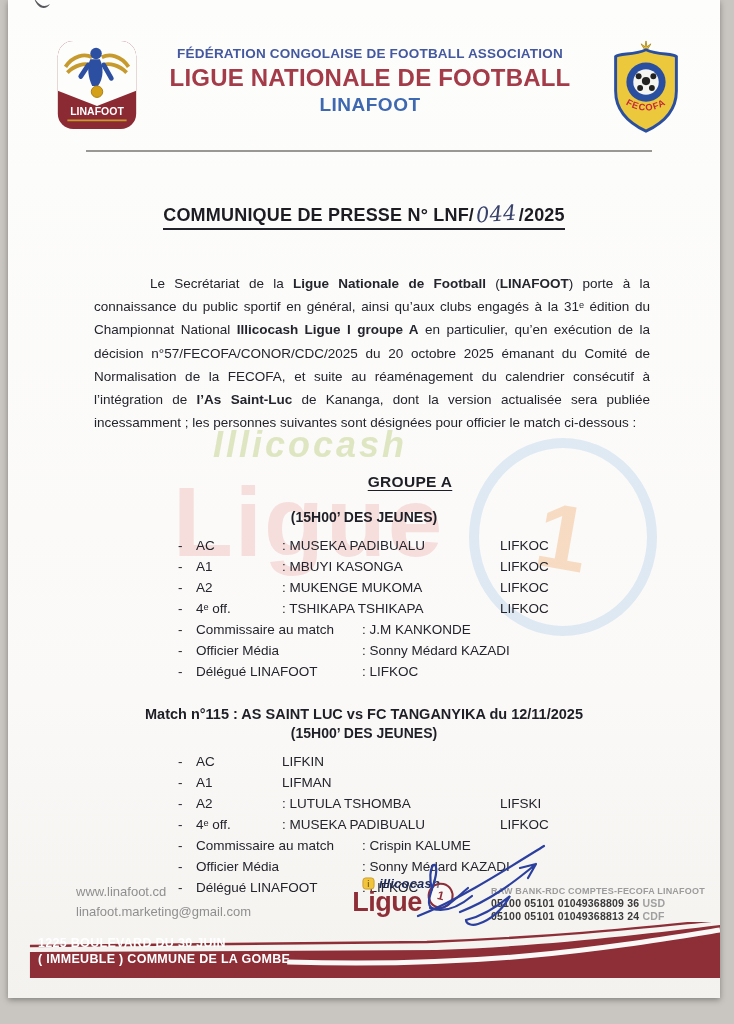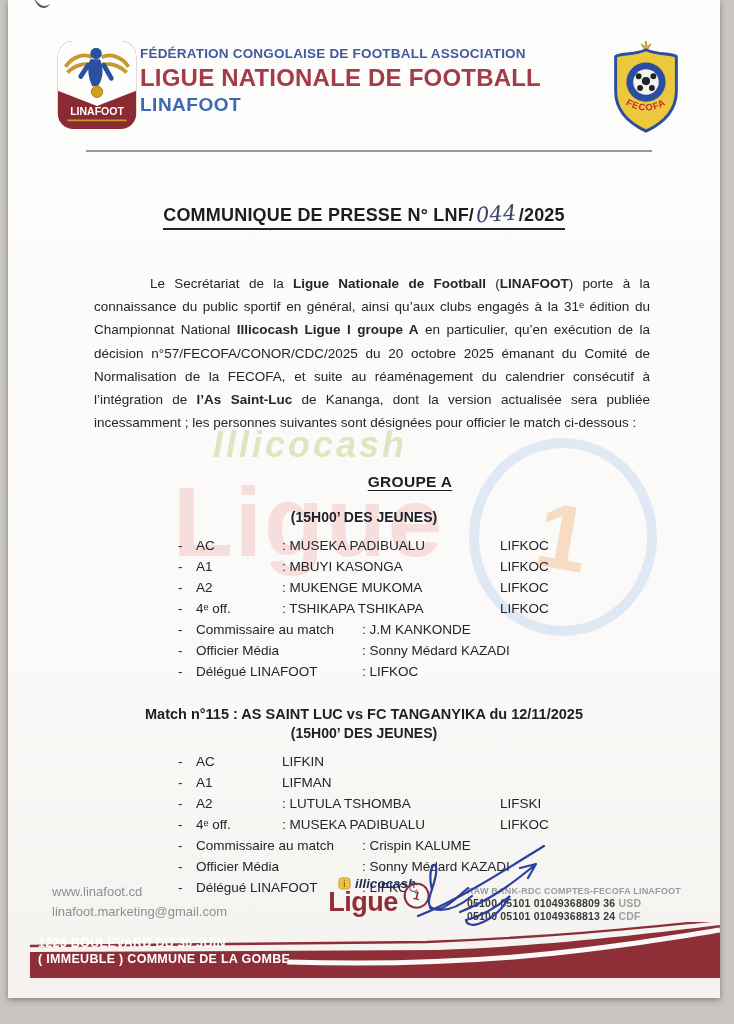--- a/index.html
+++ b/index.html
@@ -13,21 +13,21 @@
   .paper{
     position:absolute;left:8px;top:0;right:14px;bottom:26px;
     background:linear-gradient(180deg,#fdfdfc 0%,#faf9f7 70%,#f4f2ef 100%);
     box-shadow:0 2px 6px rgba(0,0,0,.35);
     overflow:hidden;
   }
   .content{position:relative;z-index:2;}
 
   
   .doc-header{display:flex;align-items:flex-start;margin:38px 28px 0 46px;}
-  .hdr-text{flex:1;text-align:left;padding-top:8px;}
+  .hdr-text{flex:1;text-align:center;padding-top:8px;}
   .hdr-fed{font-size:13.5px;font-weight:bold;color:#44589f;letter-spacing:.2px;}
   .hdr-league{font-size:24px;font-weight:bold;color:#a43b49;margin-top:3px;letter-spacing:.2px;}
   .hdr-org{font-size:19px;font-weight:bold;color:#3e68b0;margin-top:2px;letter-spacing:.5px;}
   .header-rule{margin:14px 68px 0 78px;border-top:2.5px solid #9a9894;}
 
   
   .title-line{margin-top:50px;text-align:center;}
   .title-inner{display:inline-block;border-bottom:2.5px solid #22222a;padding-bottom:2px;
     font-size:18px;font-weight:bold;color:#1c1c22;letter-spacing:.2px;}
   .hand{font-family:"DejaVu Serif", serif;font-style:italic;font-weight:normal;
@@ -61,21 +61,21 @@
     color:rgba(225,95,95,.18);letter-spacing:2px;}
   .wm-circle{position:absolute;right:6px;top:14px;width:168px;height:178px;border-radius:50%;
     border:10px solid rgba(150,190,230,.28);display:flex;align-items:center;justify-content:center;}
   .wm-one{font-size:92px;font-weight:bold;color:rgba(240,150,70,.30);transform:rotate(10deg);}
 
   
   .signature{position:absolute;left:398px;top:836px;z-index:3;}
 
   
   .footer-row{position:absolute;left:0;right:0;bottom:76px;display:flex;align-items:flex-start;
-    padding:0 14px 0 44px;z-index:2;}
+    padding:0 14px 0 68px;z-index:2;}
   .f-left{width:235px;font-size:13px;color:#8f8f8f;line-height:1.5;}
   .f-center{width:180px;text-align:center;margin-top:-6px;}
   .sponsor-top{display:flex;align-items:center;justify-content:center;gap:4px;}
   .sponsor-small{font-size:13px;font-weight:bold;font-style:italic;color:#1d2a56;letter-spacing:.2px;}
   .sponsor-main{display:flex;align-items:flex-start;justify-content:center;margin-top:-2px;}
   .sponsor-big{font-size:27px;font-weight:bold;color:#8e2f38;letter-spacing:-.5px;line-height:1;}
   .sponsor-badge{width:22px;height:22px;border:2px solid #8e2f38;border-radius:50%;
     display:flex;align-items:center;justify-content:center;font-size:12px;font-weight:bold;color:#8e2f38;
     transform:rotate(14deg) translate(2px,-7px);margin-left:2px;background:rgba(255,255,255,.4);}
   .f-right{flex:1;padding-top:4px;}

